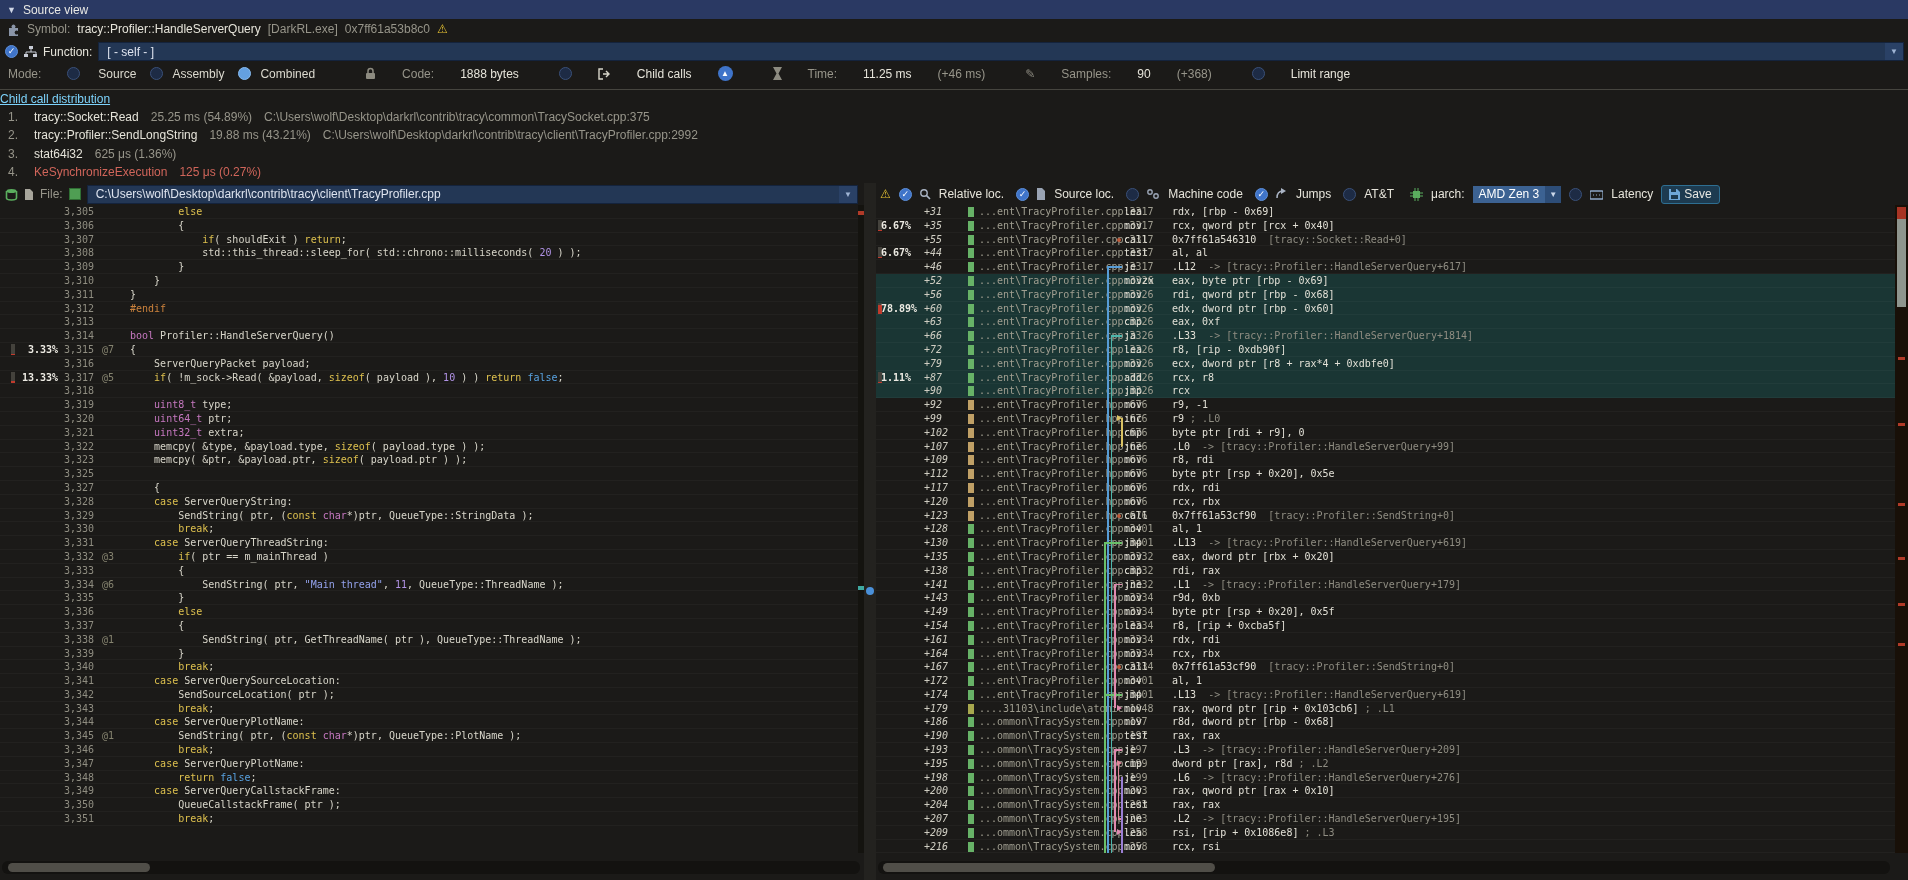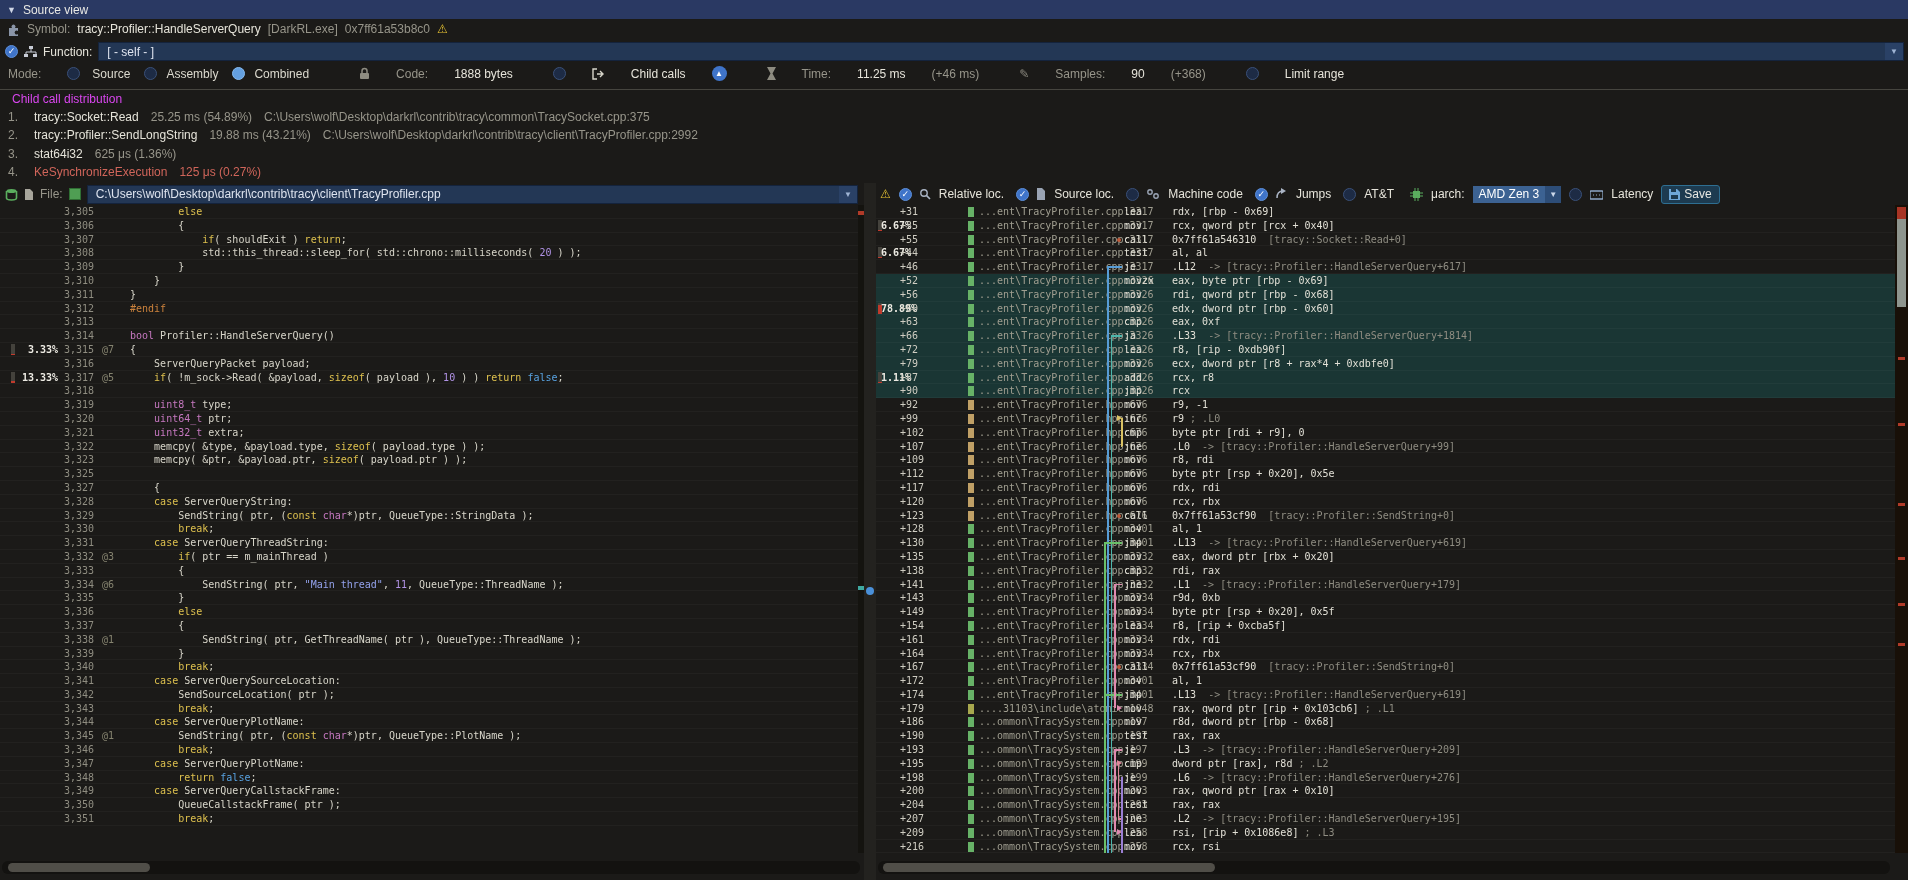--- a/index.html
+++ b/index.html
@@ -14,21 +14,21 @@
   .warn{color:#e8c332;font-size:12px;}
   .chk{width:13px;height:13px;border-radius:50%;background:#1d2b45;border:1px solid #3a5078;box-sizing:border-box;display:inline-flex;align-items:center;justify-content:center;flex:none;}
   .chk.on{background:#3f74c9;border-color:#5d8fd9;}
   .chk.on::after{content:"✓";color:#fff;font-size:9px;line-height:9px;}
   .radio{width:13px;height:13px;border-radius:50%;background:#1d2b45;border:1px solid #3a5078;box-sizing:border-box;flex:none;}
   .radio.sel{background:#64a0e0;border-color:#86bbf0;}
   .combo{background:#233755;border:1px solid #14233c;height:17px;display:flex;align-items:center;font-size:12px;color:#dde3ee;}
   .combo .arrowbox{margin-left:auto;width:18px;height:100%;display:flex;align-items:center;justify-content:center;background:#2a4166;color:#9fb4d4;font-size:8px;}
   .upbtn{width:15px;height:15px;border-radius:50%;background:#3f74c9;color:#fff;font-size:8px;display:inline-flex;align-items:center;justify-content:center;}
   .childcalls{position:absolute;left:0;top:90px;width:100%;height:93px;overflow:hidden;font-size:12px;}
-  .cc-title{height:18px;display:flex;align-items:center;padding-left:12px;color:#d946ef;}
+  .cc-title{height:18px;display:flex;align-items:center;padding-left:0;color:#7dd3fc;text-decoration:underline;}
   .cc-item{height:18.3px;display:flex;align-items:center;gap:12px;padding-left:8px;white-space:nowrap;}
   .cc-item .n{color:#97958a;width:14px;}
   .cc-item .nm{color:#e6e4da;}
   .cc-item .tm,.cc-item .pth{color:#97958a;}
   .cc-item.red .nm,.cc-item.red .tm{color:#d0655a;}
   .panes{position:absolute;left:0;top:183px;width:100%;height:697px;}
   .lpane{position:absolute;left:0;top:0;width:864px;height:100%;}
   .divider{position:absolute;left:864px;top:0;width:12px;height:100%;background:#23221f;}
   .grip{position:absolute;left:2px;top:404px;width:8px;height:8px;border-radius:50%;background:#4a90d9;}
   .rpane{position:absolute;left:876px;top:0;width:1032px;height:100%;}
@@ -43,21 +43,21 @@
   .spct{position:absolute;left:16px;width:42px;text-align:right;color:#eceae2;font-weight:bold;}
   .sln{position:absolute;left:58px;width:36px;text-align:right;color:#8f8d81;}
   .ssym{position:absolute;left:102px;color:#85836f;}
   .scode{position:absolute;left:130px;}
   .c-p{color:#d8d6ca;} .c-k{color:#ddc04e;} .c-t{color:#c678c0;} .c-n{color:#b193e6;}
   .c-s{color:#93a2ec;} .c-b{color:#58a2e0;} .c-d{color:#cb823c;}
   .asmheader{position:absolute;left:0;top:0;width:100%;height:22px;display:flex;align-items:center;gap:8px;padding-left:4px;box-sizing:border-box;font-size:12px;}
   .tog{display:inline-flex;align-items:center;gap:4px;}
   .abar{left:2px;}
   .apct{position:absolute;left:5px;width:28px;text-align:right;color:#eceae2;font-weight:bold;}
-  .aoff{position:absolute;left:24px;color:#cfcdc2;}
+  .aoff{position:absolute;left:48px;color:#cfcdc2;font-style:italic;}
   .aicon{position:absolute;left:92px;top:2px;width:6px;height:10px;}
   .aicon.g{background:#67b267;} .aicon.t{background:#c0a066;} .aicon.o{background:#a8a84e;}
   .asrc{position:absolute;left:103px;color:#a09e90;}
   .amn{position:absolute;left:248px;color:#e2e0d6;}
   .aops{position:absolute;left:296px;color:#e2e0d6;}
   .aops .gr{color:#8f8d82;}
   .calldot{position:absolute;left:241px;top:5px;width:4px;height:4px;border-radius:50%;background:#c05a3a;}
   .jlayer{position:absolute;left:0;top:0;width:100%;height:100%;pointer-events:none;}
   .jline{position:absolute;width:1.5px;}
   .jstub{position:absolute;height:1.5px;}
@@ -111,21 +111,21 @@
     <div class="combo" style="flex:1;padding-left:8px;">
       <span>[ - self - ]</span>
       <span class="arrowbox">▼</span>
     </div>
   </div>
 
   <div class="moderow">
     <span class="dim">Mode:</span>
     <span class="tog">
         <span class="radio"></span>
-        <span style="margin: 0px 10px 0px 8px; text-align: right;">Source</span>
+        <span style="margin: 0px 10px 0px 14px; text-align: right;">Source</span>
         <span class="radio"></span>
         <span style="margin: 0px 10px 0px 5px;">Assembly</span>
         <span class="radio sel"></span>
         <span style="margin: 0px 10px 0px 5px;">Combined</span>
       </span>
     <span class="ic" style="margin-left:14px;">
       <svg width="11" height="13">
           <rect x="1" y="6" width="9" height="6" rx="1" fill="#8d8b80"></rect>
           <path d="M3 6V4a2.5 2.5 0 0 1 5 0v2" stroke="#8d8b80" stroke-width="1.5" fill="none"></path>
         </svg>

